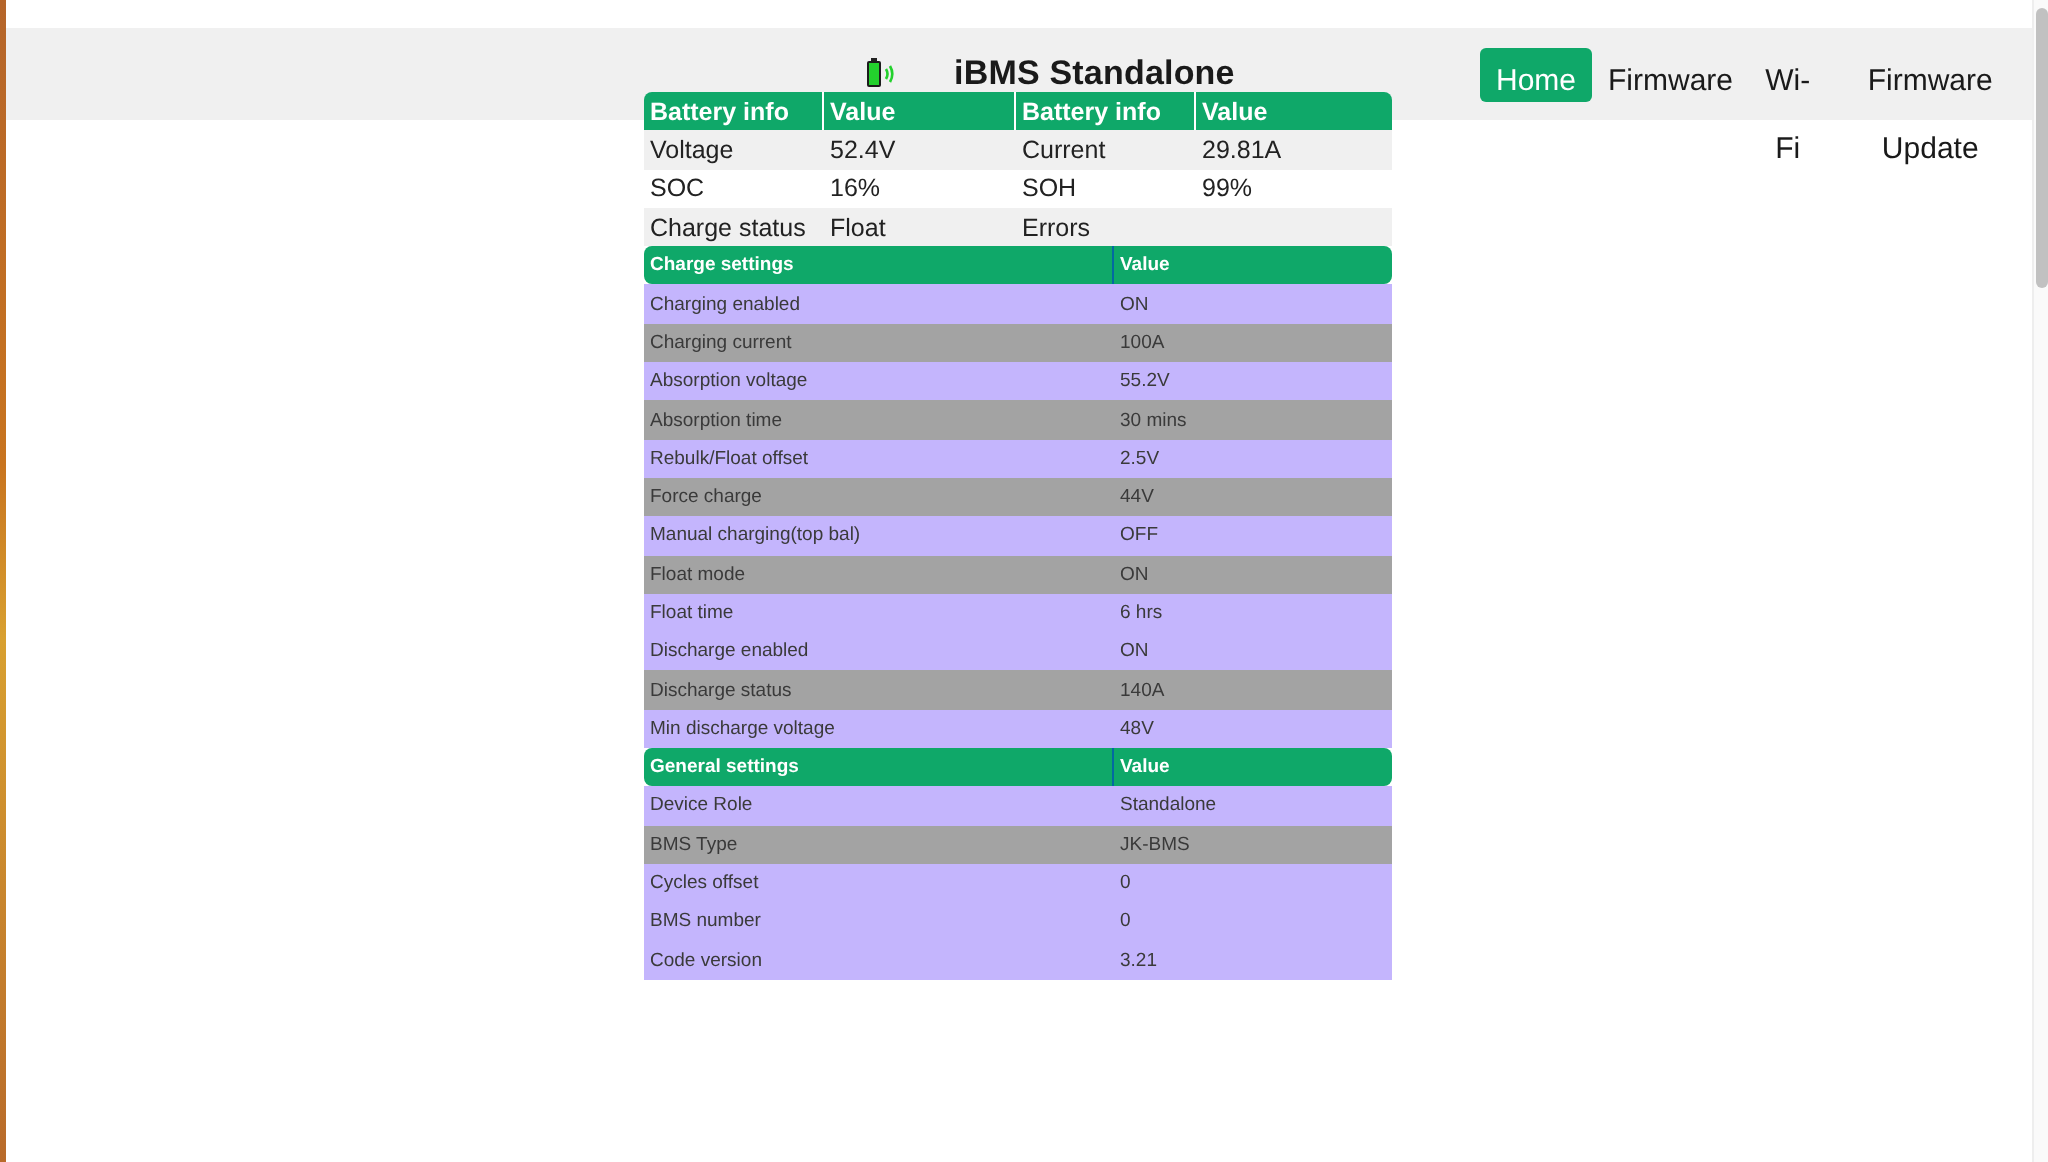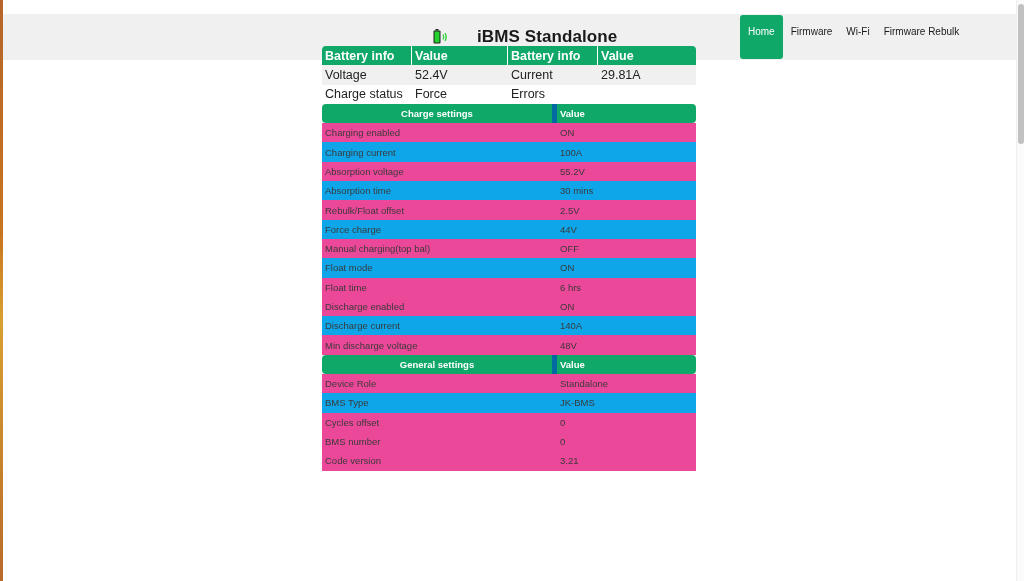--- a/index.html
+++ b/index.html
@@ -8,44 +8,44 @@
 
     .left-edge { position: absolute; left: 0; top: 0; width: 3px; height: 581px;
       background: linear-gradient(180deg, #b5652a 0%, #c8741f 40%, #d8a030 55%, #b86a2a 100%); z-index: 5; }
 
     .topbar { position: absolute; left: 3px; top: 14px; width: 1013px; height: 46px; background: #f0f0f0; }
     .brand { position: absolute; left: 428px; top: 0; height: 46px; display: flex; align-items: center; }
     .brand-icon { width: 20px; height: 20px; display: inline-block; margin-right: 26px; }
     .brand-title { font-size: 17px; font-weight: bold; color: #1a1a1a; letter-spacing: 0.1px; }
 
     .nav { position: absolute; left: 737px; top: 6px; display: flex; align-items: center; height: 34px; }
-    .nav a { display: block; font-size: 10px; color: #1a1a1a; text-decoration: none; padding: 0 7px; line-height: 34px; height: 44px; text-align: center; }
+    .nav a { display: block; font-size: 15px; color: #1a1a1a; text-decoration: none; padding: 0 7px; line-height: 34px; height: 27px; text-align: center; }
     .nav a.active { background: #0fa869; color: #fff; border-radius: 3px; padding: 0 8px; margin-right: 1px; }
 
     .scrollbar { position: absolute; right: 0; top: 0; width: 8px; height: 581px; background: #fafafa; border-left: 1px solid #eeeeee; }
     .scroll-thumb { position: absolute; left: 1px; top: 4px; width: 6px; height: 140px; background: #c1c1c1; border-radius: 3px; }
 
     .content { position: absolute; left: 322px; top: 46px; width: 374px; }
 
     table { border-collapse: separate; border-spacing: 0; width: 374px; }
     .battery td, .battery th { height: 19.3px; font-size: 12.5px; padding: 0 3px; text-align: left; white-space: nowrap; }
     .battery th { background: #0fa869; color: #fff; font-weight: bold; border-right: 1px solid #fff; }
     .battery th:last-child { border-right: none; }
     .battery th:first-child { border-top-left-radius: 4px; }
     .battery th:last-child { border-top-right-radius: 4px; }
     .battery tr:nth-child(even) td { background: #f0f0f0; }
     .battery tr:nth-child(odd) td { background: #ffffff; }
 
     .settings td, .settings th { height: 19.3px; font-size: 9.5px; padding: 0 3px; text-align: left; white-space: nowrap; }
     .settings th { background: #0fa869; color: #fff; font-weight: bold; }
-    .settings th.c1 { border-right: 5px solid #0369a1; border-top-left-radius: 4px; border-bottom-left-radius: 4px; text-align: center; }
+    .settings th.c1 { border-right: 1px solid #0369a1; border-top-left-radius: 4px; border-bottom-left-radius: 4px; }
     .settings th.c2 { border-top-right-radius: 4px; border-bottom-right-radius: 4px; }
     .settings td { color: #3a3a3a; }
-    .settings tr.odd td { background: #ec4899; }
-    .settings tr.even td { background: #0ea5e9; }
+    .settings tr.odd td { background: #c4b5fd; }
+    .settings tr.even td { background: #a3a3a3; }
     .c1 { width: 235px; }
   </style>
 </head>
 <body>
 
 <div class="left-edge"></div>
 
 <header class="topbar">
   <div class="brand">
     <span class="brand-icon">
@@ -56,21 +56,21 @@
         <path d="M12 7.5 Q13.5 10 12 12.5" stroke="#23d12d" stroke-width="1.3" fill="none"></path>
         <path d="M14 6 Q16.3 10 14 14" stroke="#23d12d" stroke-width="1.3" fill="none"></path>
       </svg>
     </span>
     <span class="brand-title">iBMS Standalone</span>
   </div>
   <nav class="nav">
     <a class="active" href="#">Home</a>
     <a href="#">Firmware</a>
     <a href="#">Wi-Fi</a>
-    <a href="#">Firmware Rebulk</a>
+    <a href="#">Firmware Update</a>
   </nav>
 </header>
 
 <div class="scrollbar">
   <div class="scroll-thumb"></div>
 </div>
 
 <main class="content">
   <table class="battery">
     <tbody>
@@ -80,22 +80,28 @@
       <th style="width:90px">Battery info</th>
       <th>Value</th>
     </tr>
     <tr>
       <td>Voltage</td>
       <td>52.4V</td>
       <td>Current</td>
       <td>29.81A</td>
     </tr>
     <tr>
+      <td>SOC</td>
+      <td>16%</td>
+      <td>SOH</td>
+      <td>99%</td>
+    </tr>
+    <tr>
       <td>Charge status</td>
-      <td>Force</td>
+      <td>Float</td>
       <td>Errors</td>
       <td></td>
     </tr>
   </tbody>
     </table>
 
   <table class="settings">
 
     <tbody>
         <tr>
@@ -137,21 +143,21 @@
     <tr class="odd">
           <td class="c1">Float time</td>
           <td>6 hrs</td>
         </tr>
 
     <tr class="odd">
           <td class="c1">Discharge enabled</td>
           <td>ON</td>
         </tr>
     <tr class="even">
-          <td class="c1">Discharge current</td>
+          <td class="c1">Discharge status</td>
           <td>140A</td>
         </tr>
     <tr class="odd">
           <td class="c1">Min discharge voltage</td>
           <td>48V</td>
         </tr>
 
     <tr>
       <th class="c1">General settings</th>
       <th class="c2">Value</th>

